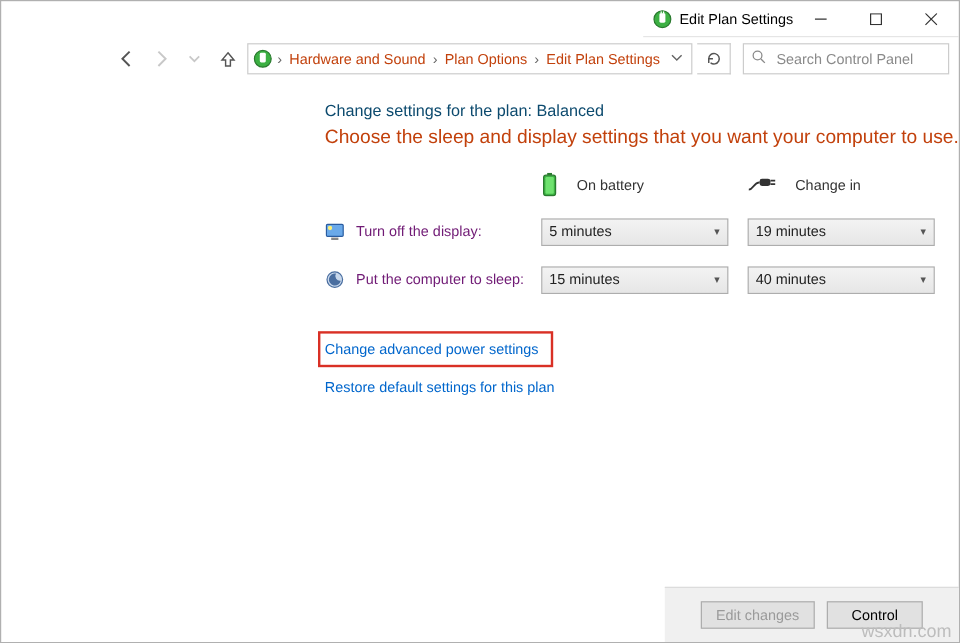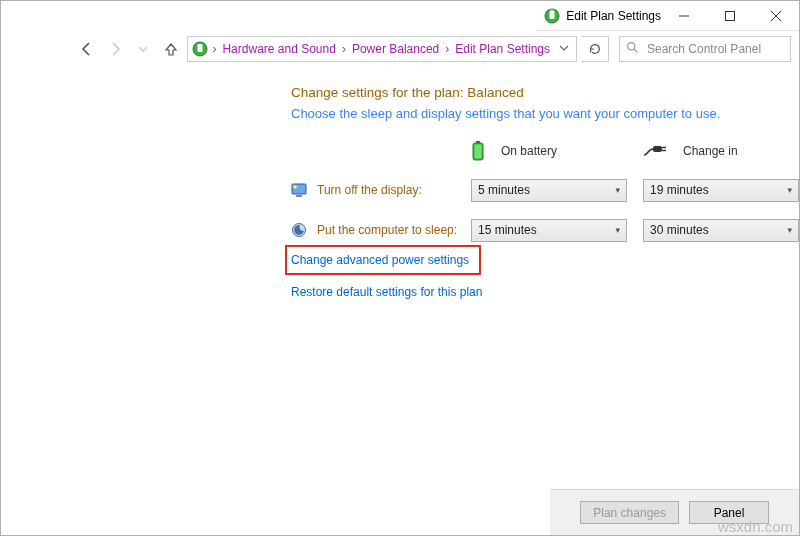--- a/index.html
+++ b/index.html
@@ -58,21 +58,21 @@
   .addr {
     flex: 1;
     height: 26px;
     border: 1px solid #cccccc;
     display: flex; align-items: center;
     padding: 0 4px;
     gap: 2px;
     min-width: 0;
   }
   .addr .addr-icon { width:16px;height:16px; flex:0 0 auto;}
-  .addr .crumb { color:#a21caf; padding: 0 2px; white-space:nowrap; }
+  .addr .crumb { color:#c2410c; padding: 0 2px; white-space:nowrap; }
   .addr .sep { color:#666; padding: 0 2px; }
   .addr .addr-spacer { flex:1; }
   .addr .addr-drop { width:16px; text-align:center; color:#666; }
   .refresh {
     width:28px;height:26px;border:1px solid #cccccc;border-left:none;
     display:flex;align-items:center;justify-content:center;color:#555;
   }
   .search {
     width:172px;height:26px;border:1px solid #cccccc;margin-left:6px;
     display:flex;align-items:center;padding:0 6px;color:#777;gap:6px;
@@ -82,52 +82,52 @@
     background:transparent;
   }
   .search input::placeholder { color:#8a8a8a; }
   
   .content {
     flex:1;
     padding: 18px 0 0 136px;
     position:relative;
   }
   .heading {
-    color:#a16207;
+    color:#0c4a6e;
     font-size:13.5px;
     margin-bottom:6px;
   }
   .subtext {
-    font-size:13px;
-    color:#3b82f6;
+    font-size:16px;
+    color:#c2410c;
     margin-bottom:16px;
   }
   .grid {
     display:grid;
     grid-template-columns: 22px 158px 156px 16px 156px;
     grid-template-rows: 28px 30px 30px;
     align-items:center;
     column-gap:0;
     row-gap:10px;
   }
   .hdr-icon { display:flex;align-items:center;justify-content:center; }
   .col-header {
     font-size:12px;color:#333;padding-left:8px;
   }
   .row-icon { width:16px;height:16px; }
-  .row-label { font-size:12px;color:#a16207; padding-left:4px;}
+  .row-label { font-size:12px;color:#701a75; padding-left:4px;}
   .combo {
     height:23px;
     border:1px solid #adadad;
     background:linear-gradient(#f3f3f3,#e6e6e6);
     display:flex;align-items:center;justify-content:space-between;
     padding:0 6px; font-size:12px; color:#222;
   }
   .combo .chev { font-size:9px;color:#555; }
-  .links { }
+  .links { margin-top:28px; }
   .link {
     color:#0066cc;font-size:12px;display:inline-block;
   }
   .link-highlight {
     border:2px solid #d93025;
     padding:6px 10px 6px 4px;
     margin-left:-6px;
     display:inline-block;
   }
   .link2 { margin-top:10px; }
@@ -210,21 +210,21 @@
     <div class="addr">
       <span class="addr-icon">
         <svg viewBox="0 0 16 16" width="16" height="16">
           <circle cx="8" cy="8" r="7" fill="#3cb043" stroke="#2a7a2f" stroke-width="1"></circle>
           <rect x="5.5" y="3" width="5" height="8" rx="1.2" fill="#ffffff"></rect>
         </svg>
       </span>
       <span class="sep">›</span>
       <span class="crumb">Hardware and Sound</span>
       <span class="sep">›</span>
-      <span class="crumb">Power Balanced</span>
+      <span class="crumb">Plan Options</span>
       <span class="sep">›</span>
       <span class="crumb">Edit Plan Settings</span>
       <span class="addr-spacer"></span>
       <span class="addr-drop">
         <svg width="10" height="10">
             <path d="M1 3 L5 7 L9 3" fill="none" stroke="#666" stroke-width="1.2"></path>
           </svg>
       </span>
     </div>
     <div class="refresh">
@@ -299,34 +299,34 @@
           <path d="M9 3 A5 5 0 1 0 13 9 A4 4 0 0 1 9 3 Z" fill="#4a6ea0"></path>
         </svg>
       </span>
       <span class="row-label">Put the computer to sleep:</span>
       <div class="combo">
         <span>15 minutes</span>
         <span class="chev">▾</span>
       </div>
       <div></div>
       <div class="combo">
-        <span>30 minutes</span>
+        <span>40 minutes</span>
         <span class="chev">▾</span>
       </div>
     </div>
 
     <div class="links">
       <span class="link-highlight">
         <a class="link">Change advanced power settings</a>
       </span>
       <div class="link2">
         <a class="link">Restore default settings for this plan</a>
       </div>
     </div>
   </div>
 
   <div class="footer">
-    <div class="btn disabled">Plan changes</div>
-    <div class="btn">Panel</div>
+    <div class="btn disabled">Edit changes</div>
+    <div class="btn">Control</div>
   </div>
 
   <div class="watermark">wsxdn.com</div>
 </div>
 
 </body></html>

